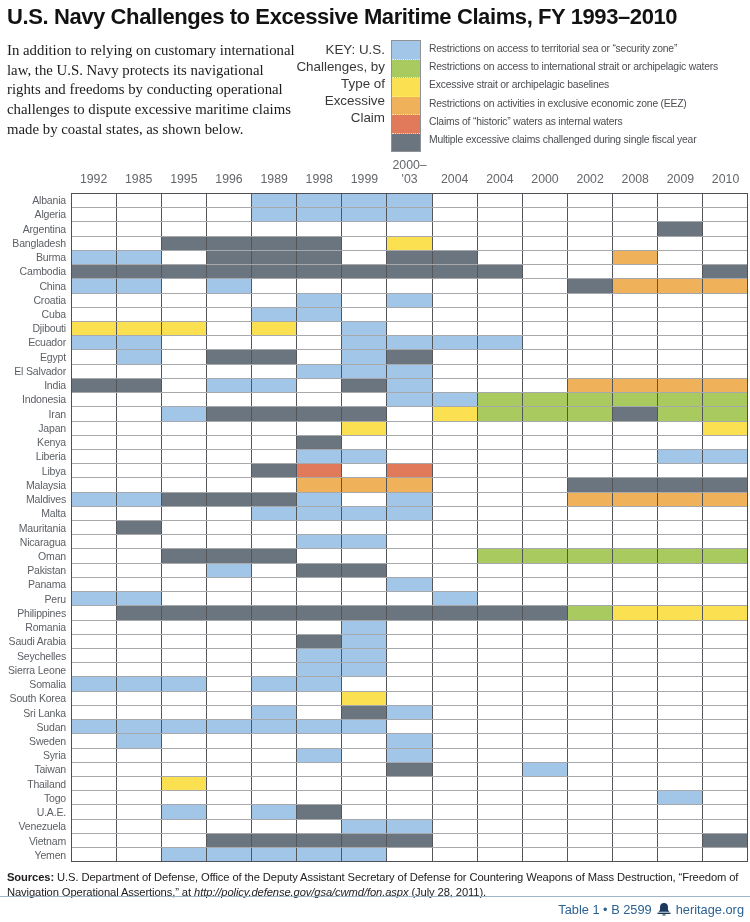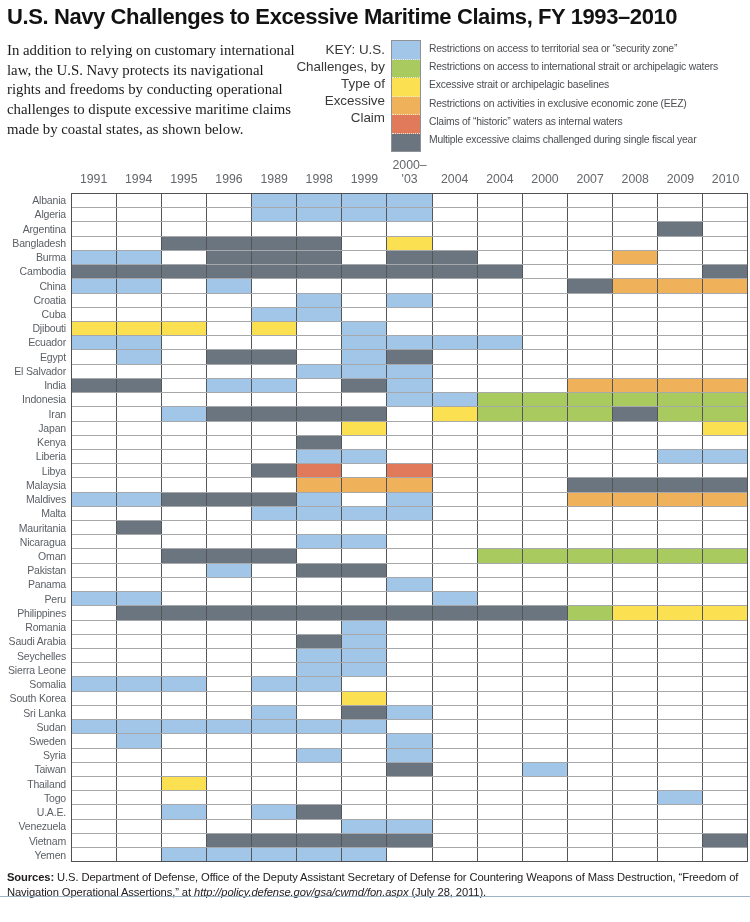--- a/index.html
+++ b/index.html
@@ -72,33 +72,33 @@
   <div class="abs legend-labels">
       <div class="legend-label">Restrictions on access to territorial sea or “security zone”</div>
       <div class="legend-label">Restrictions on access to international strait or archipelagic waters</div>
       <div class="legend-label">Excessive strait or archipelagic baselines</div>
       <div class="legend-label">Restrictions on activities in exclusive economic zone (EEZ)</div>
       <div class="legend-label">Claims of “historic” waters as internal waters</div>
       <div class="legend-label">Multiple excessive claims challenged during single fiscal year</div>
     </div>
 
   <div class="abs year-header">
-      <div class="year-label">1991</div>
-      <div class="year-label">1994</div>
+      <div class="year-label">1992</div>
+      <div class="year-label">1985</div>
       <div class="year-label">1995</div>
       <div class="year-label">1996</div>
       <div class="year-label">1989</div>
       <div class="year-label">1998</div>
       <div class="year-label">1999</div>
       <div class="year-label">2000–
 '03</div>
       <div class="year-label">2004</div>
       <div class="year-label">2004</div>
       <div class="year-label">2000</div>
-      <div class="year-label">2007</div>
+      <div class="year-label">2002</div>
       <div class="year-label">2008</div>
       <div class="year-label">2009</div>
       <div class="year-label">2010</div>
     </div>
 
   <div class="abs country-labels">
       <div class="cl">Albania</div>
       <div class="cl">Algeria</div>
       <div class="cl">Argentina</div>
       <div class="cl">Bangladesh</div>
@@ -948,14 +948,25 @@
         <div class="gcell"></div>
       </div>
     </div>
 
   <div class="abs sources">
     <span class="src-label">Sources:</span><span> U.S. Department of Defense, Office of the Deputy Assistant Secretary of Defense for Countering Weapons of Mass Destruction, “Freedom of Navigation Operational Assertions,” at </span><span class="src-url">http://policy.defense.gov/gsa/cwmd/fon.aspx</span><span> (July 28, 2011).</span>
   </div>
 
   <div class="abs footer-rule"></div>
 
+  <div class="abs footer">
+    <span>Table 1 • B 2599</span>
+    <span class="bell">
+      <svg width="14" height="13" viewBox="0 0 14 13">
+        <path d="M7 0C4.2 0 3 1.8 3 4.2V7L1.5 8.8h11L11 7V4.2C11 1.8 9.8 0 7 0z" fill="#1b3a5e"></path>
+        <rect x="0.5" y="9.6" width="13" height="1.4" fill="#1b3a5e"></rect>
+        <rect x="5.4" y="11.4" width="3.2" height="1.1" fill="#1b3a5e"></rect>
+      </svg>
+    </span>
+    <span>heritage.org</span>
+  </div>
 
 </div>
 
 </body></html>

